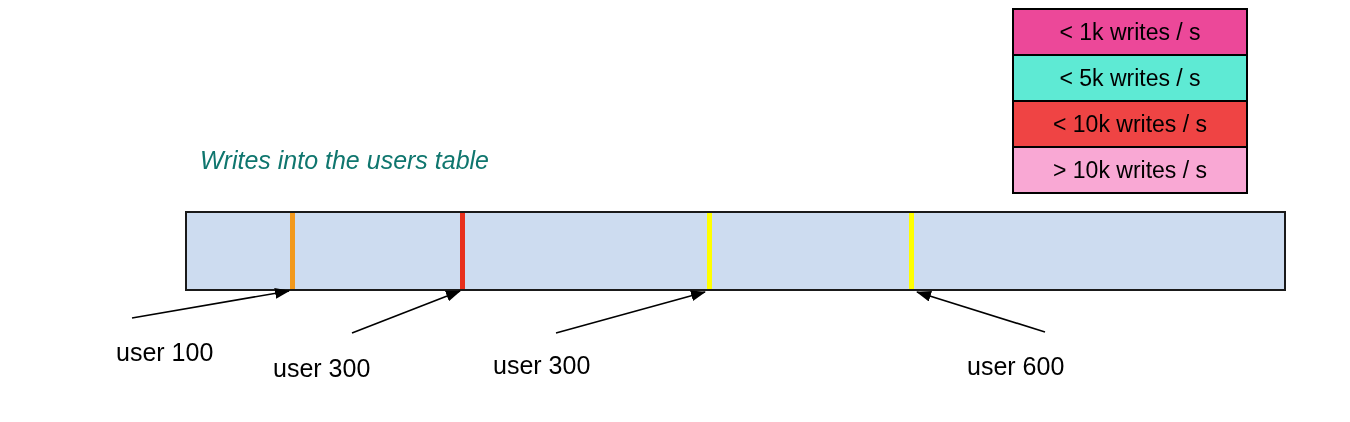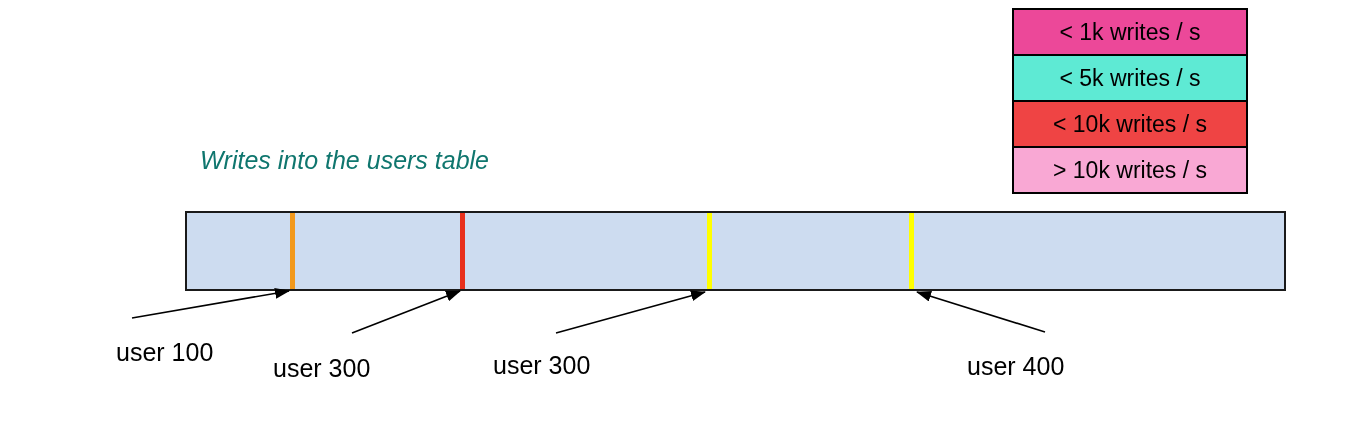--- a/index.html
+++ b/index.html
@@ -108,15 +108,15 @@
   <line x1="132" y1="318" x2="289" y2="291" stroke="#000" stroke-width="1.6" marker-end="url(#arrowhead)"></line>
       <line x1="352" y1="333" x2="460" y2="291" stroke="#000" stroke-width="1.6" marker-end="url(#arrowhead)"></line>
       <line x1="556" y1="333" x2="705" y2="292" stroke="#000" stroke-width="1.6" marker-end="url(#arrowhead)"></line>
       <line x1="1045" y1="332" x2="917" y2="292" stroke="#000" stroke-width="1.6" marker-end="url(#arrowhead)"></line>
     </svg>
 
   <div id="labels">
       <div class="user-label" style="left: 72px; top: 338px; margin-left: 44px;">user 100</div>
       <div class="user-label" style="left: 273px; top: 354px;">user 300</div>
       <div class="user-label" style="left: 493px; top: 351px; text-align: right;">user 300</div>
-      <div class="user-label" style="left: 967px; top: 352px;">user 400</div>
+      <div class="user-label" style="left: 967px; top: 352px;">user 600</div>
     </div>
 </div>
 
 </body></html>

